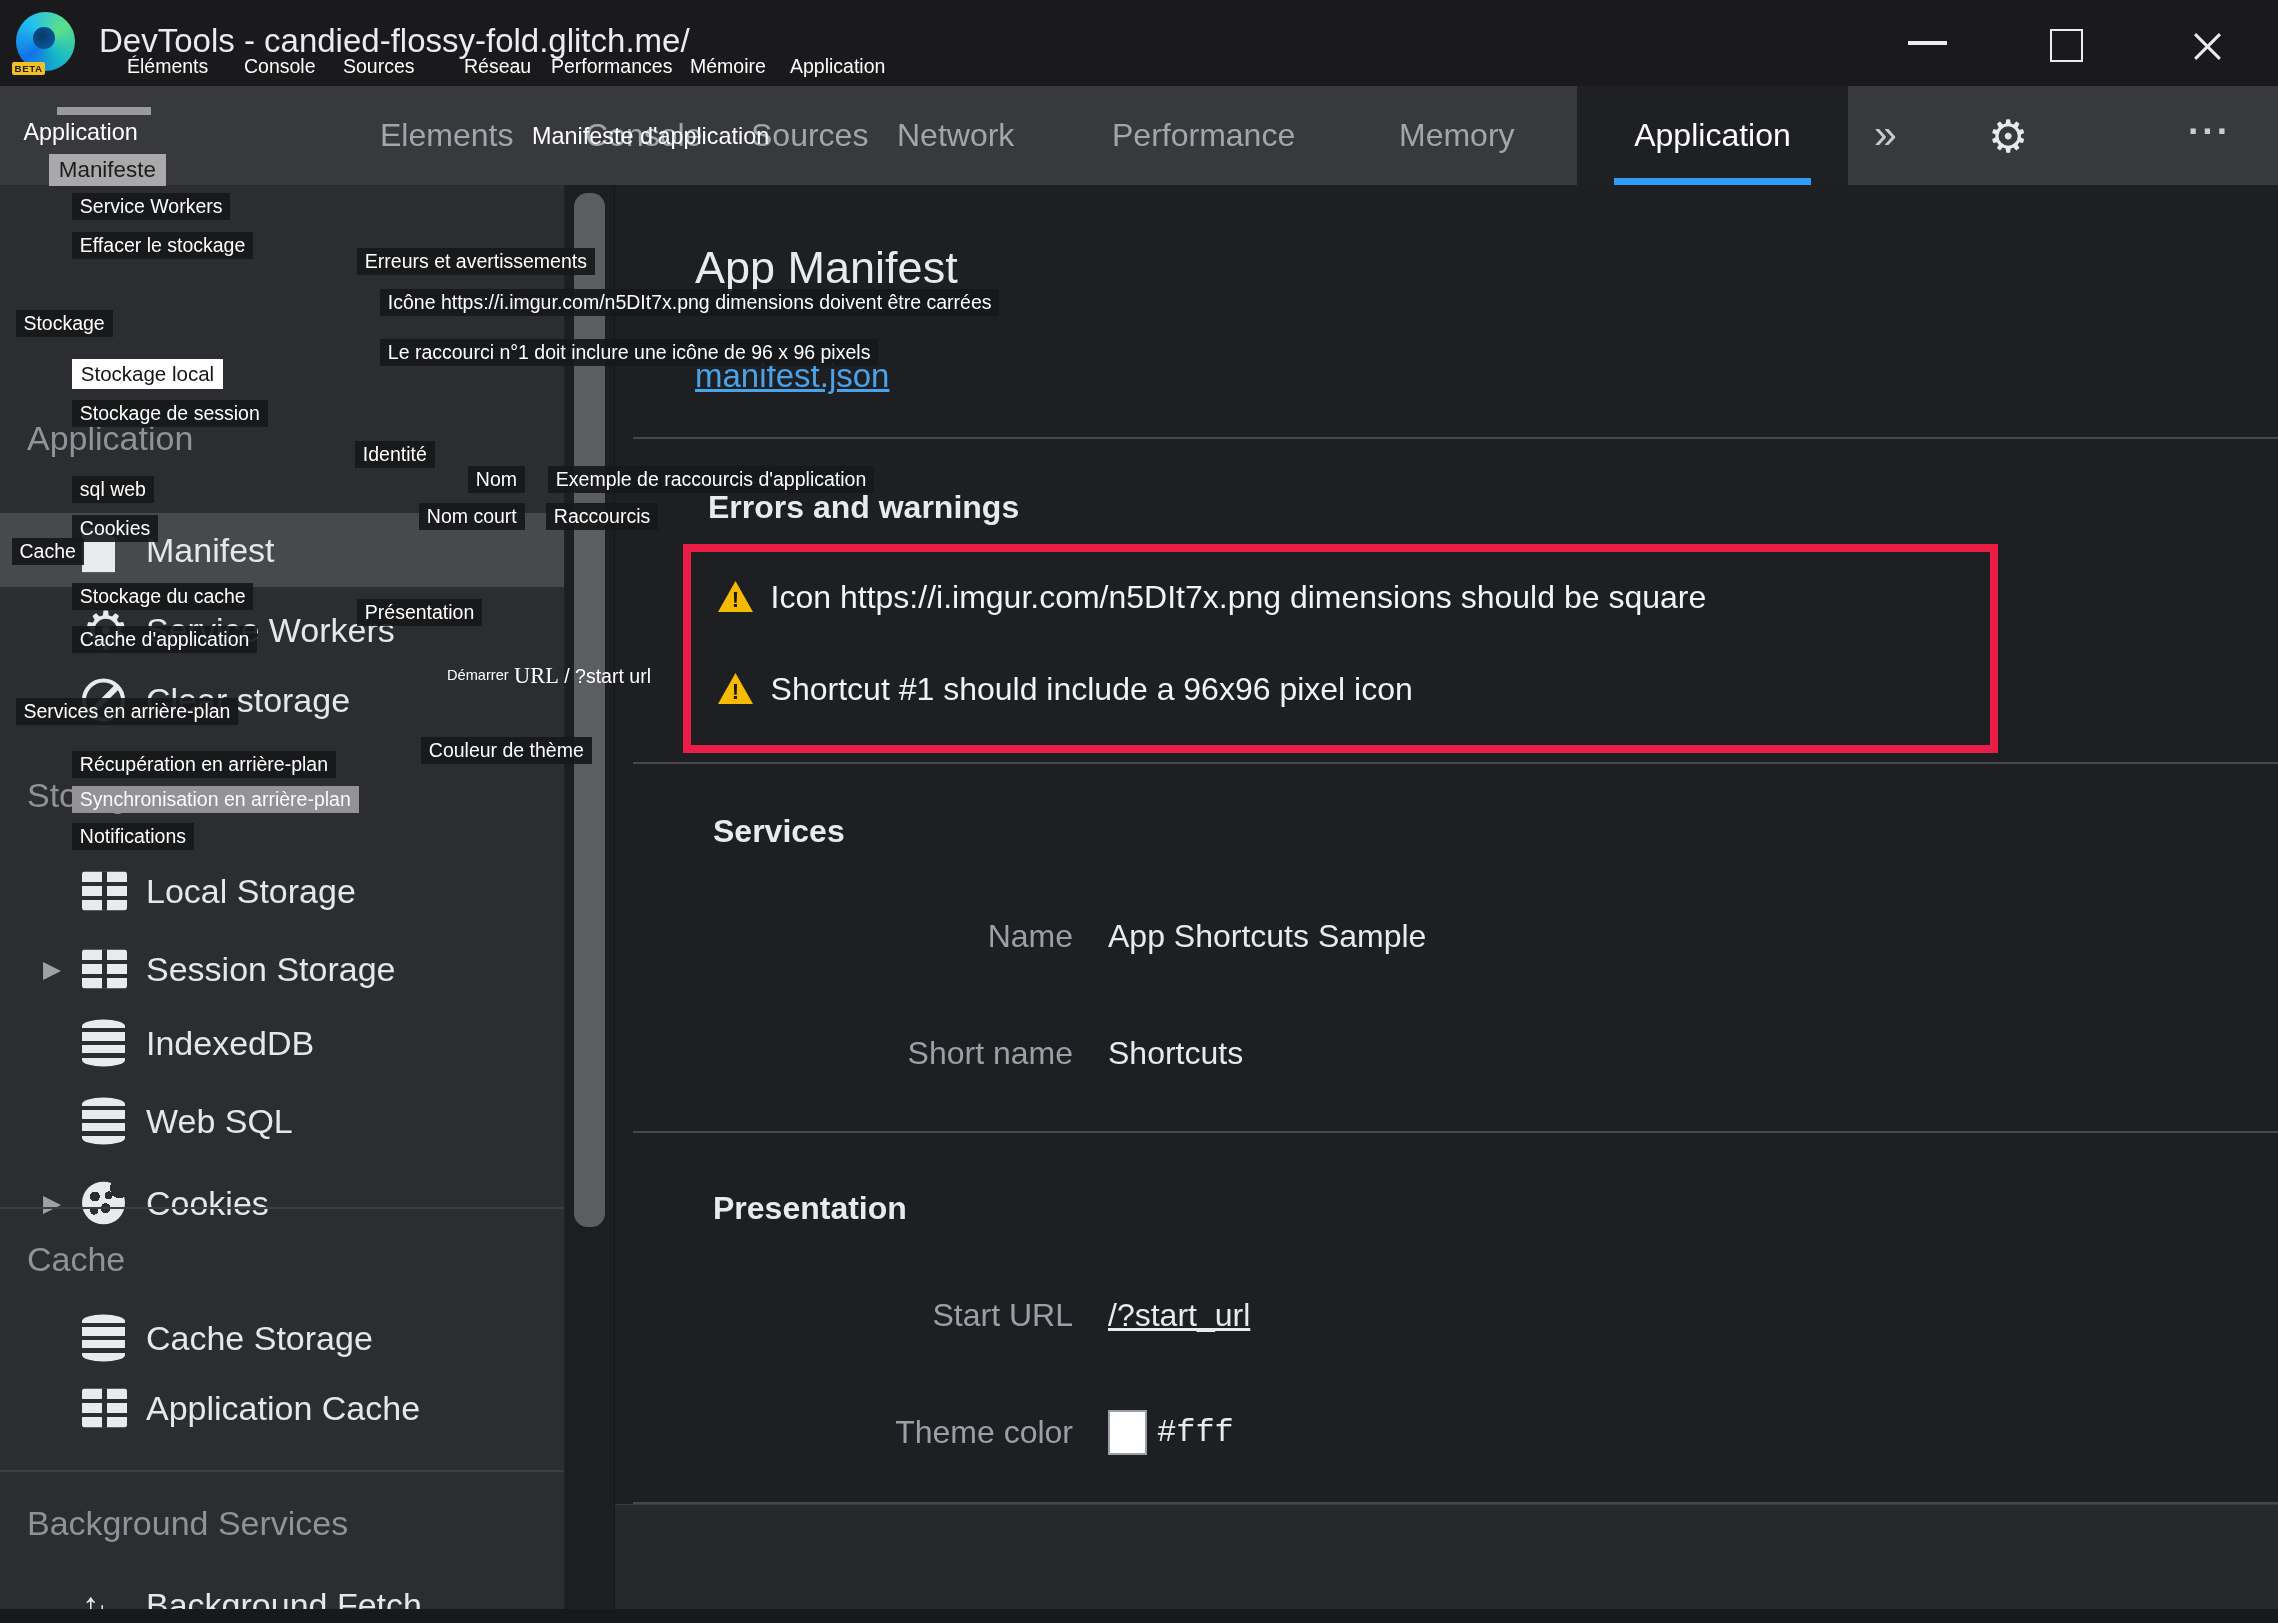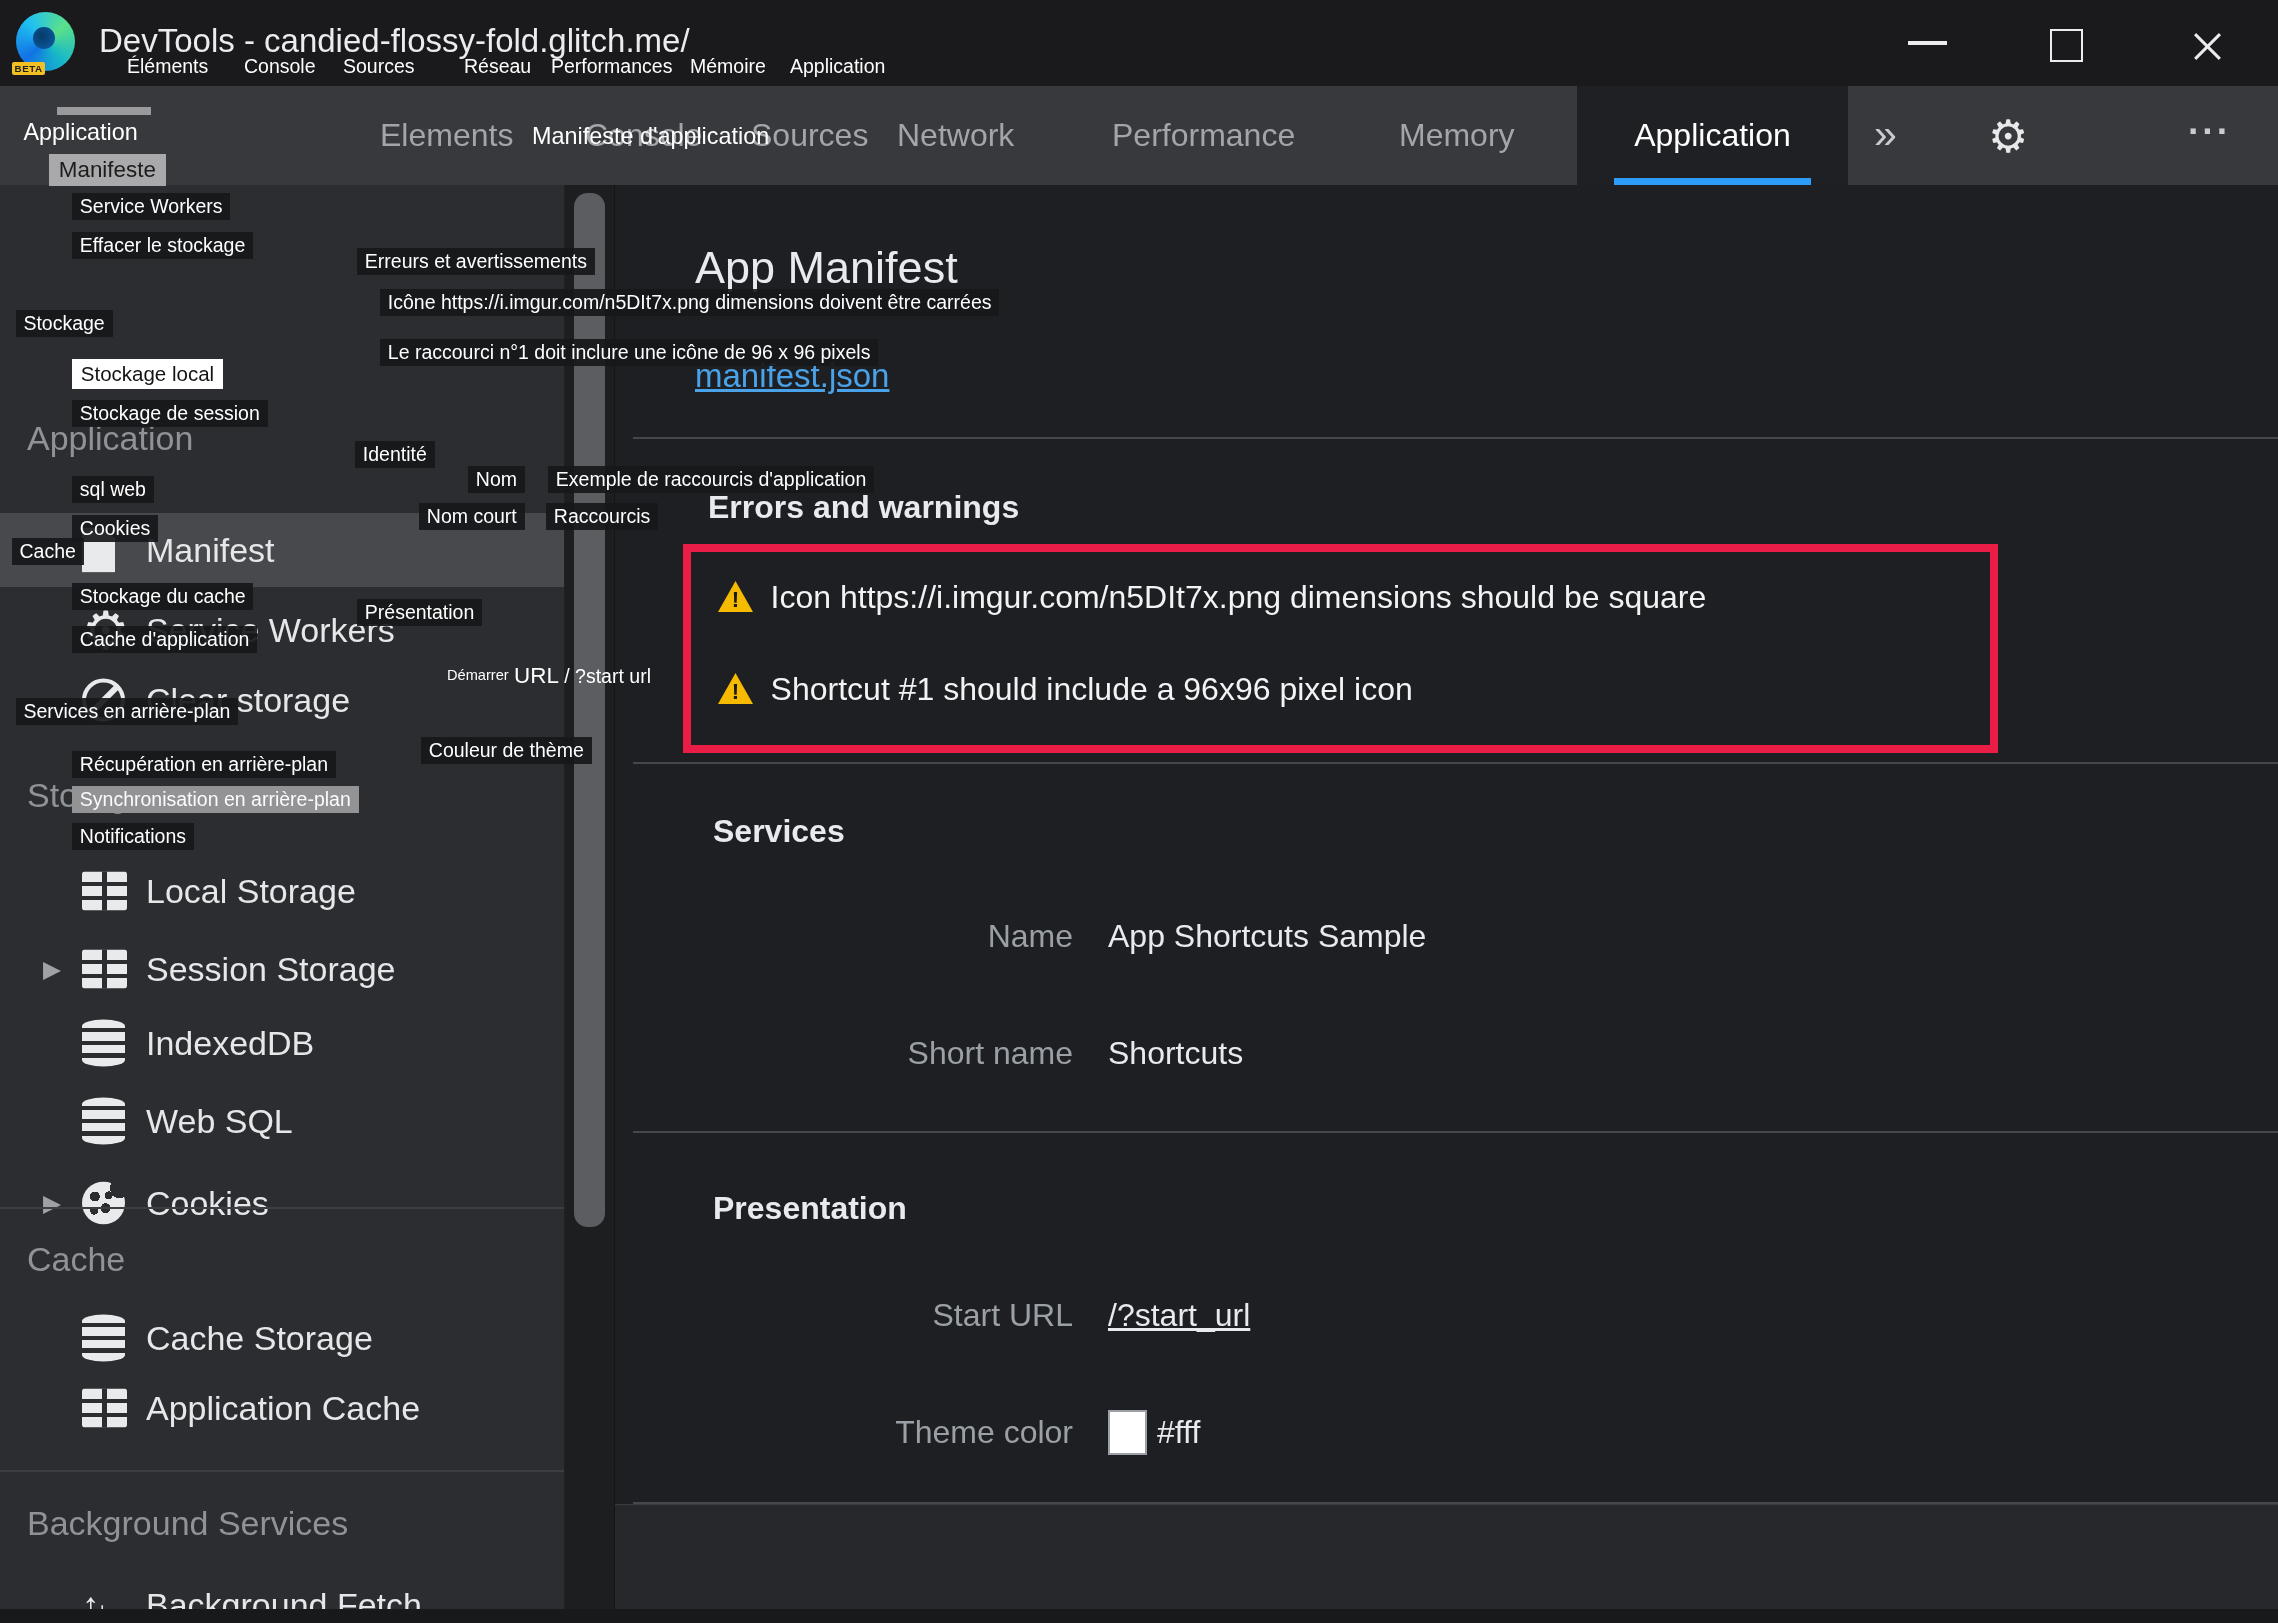--- a/index.html
+++ b/index.html
@@ -87,33 +87,33 @@
   .warnrow{position:absolute;left:27px;white-space:nowrap;}
   .wtri{display:inline-block;vertical-align:-3.9px;width:35px;height:31px;background:#f6ba00;
         clip-path:polygon(50% 0,100% 100%,0 100%);position:relative;margin-right:17.6px;}
   .wtri:after{content:"!";position:absolute;left:0;right:0;bottom:-1px;text-align:center;
         color:#1b1b1b;font-size:22.4px;font-weight:bold;}
   .wtxt{font-size:32px;color:#f2f3f4;}
   .frow{position:absolute;left:0;right:0;height:43px;}
   .flabel{position:absolute;left:146px;width:312px;text-align:right;font-size:32px;color:#9aa0a6;white-space:nowrap;}
   .fvalue{position:absolute;left:493px;font-size:32px;color:#e8eaed;white-space:nowrap;}
   .swatch{position:absolute;left:493px;top:-3.9px;width:35px;height:41px;background:#fff;border:2px solid #9aa0a6;}
-  .swtxt{position:absolute;left:542px;font-size:32px;color:#e8eaed;}
+  .swtxt{position:absolute;left:542px;font-size:32px;color:#e8eaed;font-family:Liberation Mono, monospace;}
   .footer{position:absolute;left:0;right:0;top:1319px;bottom:0;background:#26282b;border-top:1px solid #3a3c3f;}
   
   .ov{position:absolute;font-size:19.5px;color:#fff;white-space:nowrap;z-index:40;}
   .ovc{background:rgba(23,24,26,.92);padding:2px 7.8px;}
   .ovw{background:#ffffff;color:#141414;font-size:20.5px;padding:2.9px 8.8px;}
   .ovg{background:#a9a9ab;color:#1c1c1c;font-size:22.4px;padding:2.9px 9.8px;}
   .ovs{background:#939396;color:#fbfbfc;padding:2px 7.8px;}
   .ovplain{background:none;}
   .ovbar{position:absolute;left:57px;top:107px;width:94px;height:7.8px;background:#9a9a9c;z-index:40;}
   .ovbig{font-size:23.4px;}
   .ovst .sm{font-size:14.6px;vertical-align:2.9px;}
-  .ovst .md{font-size:22.4px;}
+  .ovst .md{font-size:22.4px;font-family:Liberation Serif, serif;}
 </style>
 </head>
 <body>
 
 <div class="win">
 
   <div class="titlebar">
     <div class="logo">
       <div class="hole"></div>
       <div class="beta">BETA</div>

